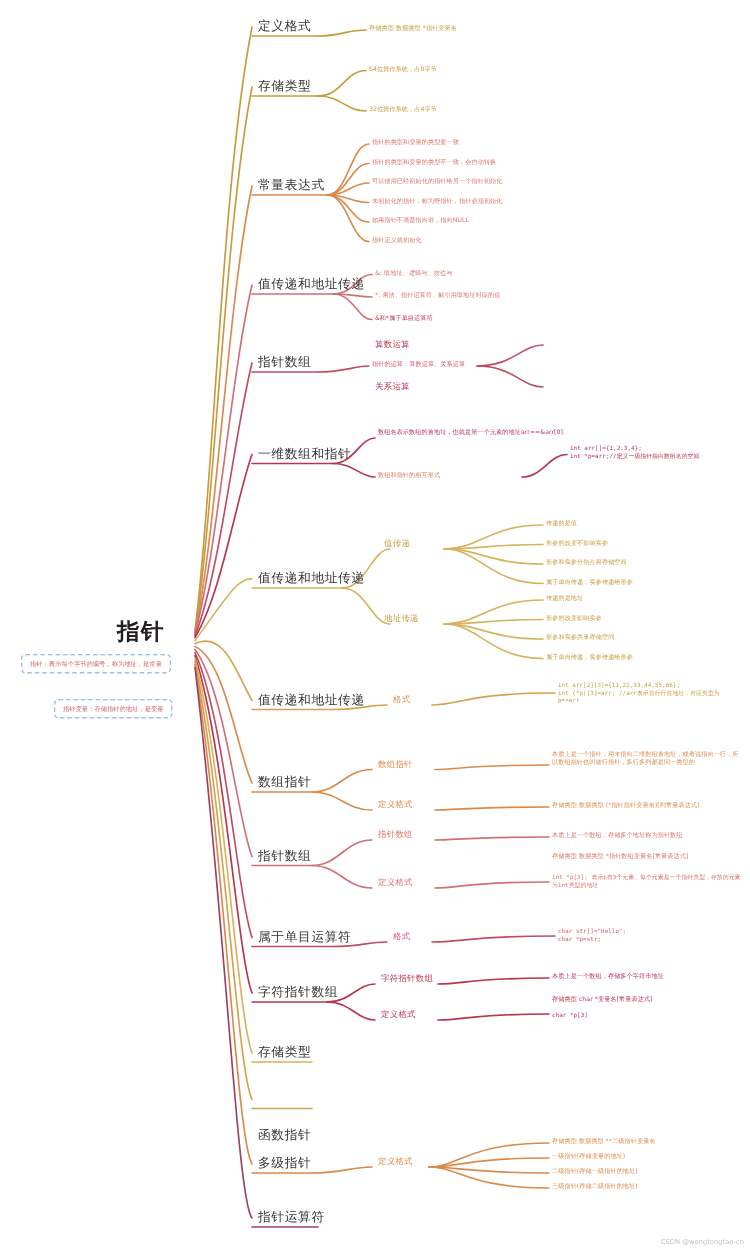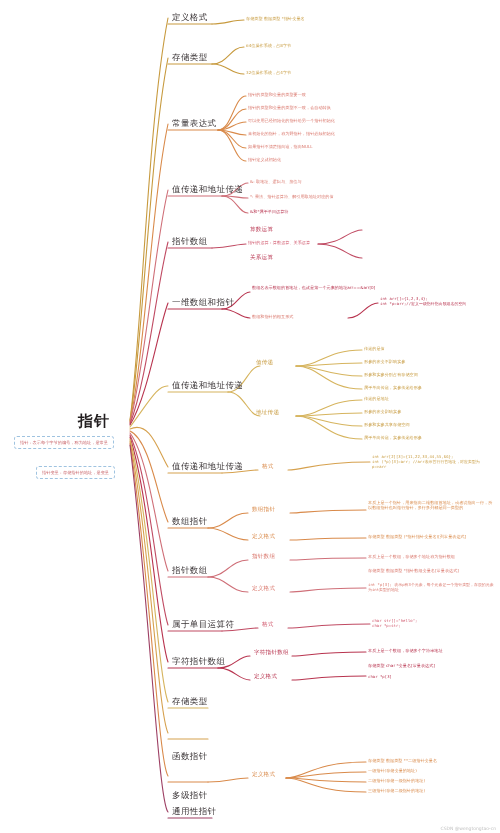--- a/index.html
+++ b/index.html
@@ -180,22 +180,22 @@
   <div class="l1 c-dark" style="left:172px;top:236px;">指针数组</div>
   <div class="l1 c-dark" style="left:172px;top:297px;">一维数组和指针</div>
   <div class="l1 c-dark" style="left:172px;top:380px;">值传递和地址传递</div>
   <div class="l1 c-dark" style="left:172px;top:461px;">值传递和地址传递</div>
   <div class="l1 c-dark" style="left:172px;top:516px;">数组指针</div>
   <div class="l1 c-dark" style="left:172px;top:565px;">指针数组</div>
   <div class="l1 c-dark" style="left:172px;top:619px;">属于单目运算符</div>
   <div class="l1 c-dark" style="left:172px;top:656px;">字符指针数组</div>
   <div class="l1 c-dark" style="left:172px;top:696px;">存储类型</div>
   <div class="l1 c-dark" style="left:172px;top:727px;margin-top:24px;">函数指针</div>
-  <div class="l1 c-dark" style="left:172px;top:770px;margin-top:20px;">多级指针</div>
-  <div class="l1 c-dark" style="left:172px;top:806px;">通用性指针</div>
+  <div class="l1 c-dark" style="left:172px;top:770px;">多级指针</div>
+  <div class="l1 c-dark" style="left:172px;top:806px;">指针运算符</div>
 
   <div class="l2 c-crimson" style="left:250px;top:226px;">算数运算</div>
   <div class="l2 c-crimson" style="left:250px;top:254px;">关系运算</div>
 
   <div class="l2 c-gold" style="left:256px;top:359px;">值传递</div>
   <div class="l2 c-gold" style="left:256px;top:409px;">地址传递</div>
 
   <div class="l2 c-orange" style="left:262px;top:463px;">格式</div>
 
   <div class="l2 c-orange" style="left:252px;top:506px;">数组指针</div>

